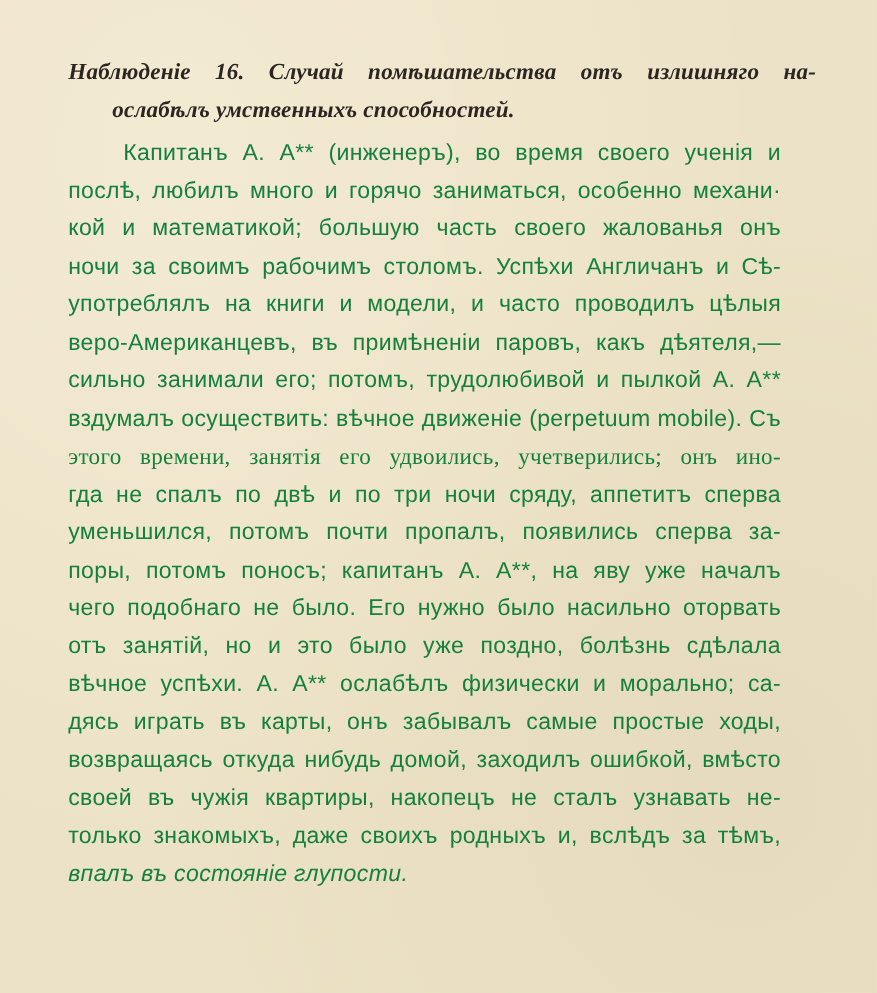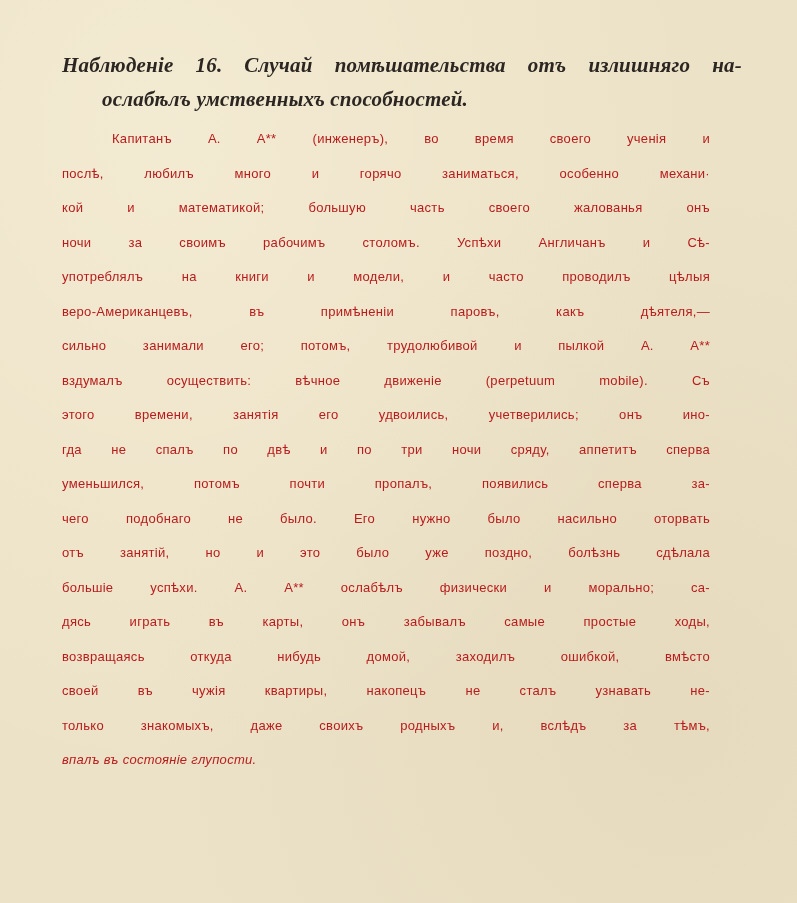--- a/index.html
+++ b/index.html
@@ -22,23 +22,23 @@
     color:#2b2622; letter-spacing:0.2px;
   }
   .title .t1 { display:block; text-align:justify; text-align-last:justify; }
   .title .t2 { display:block; padding-left:40px; }
   .body-text {
     position:absolute; left:62px; top:110px; width:648px;
   }
   .line {
     display:block; height:34.5px; line-height:34.5px;
     font-family:"Liberation Sans Narrow","Liberation Sans","DejaVu Sans",sans-serif;
-    font-size:13px;
+    font-size:21px;
     font-stretch:condensed;
-    color:#b91c1c;
+    color:#15803d;
     text-align:justify; text-align-last:justify;
     white-space:nowrap;
     letter-spacing:0.3px;
   }
   .line.first { padding-left:50px; box-sizing:border-box; }
   .line.last { text-align-last:left; }
 </style>
 </head>
 <body>
 
@@ -51,26 +51,27 @@
 
   <div class="body-text">
     <span class="line first" style="white-space: nowrap;">Капитанъ А. А** (инженеръ), во время своего ученія и</span>
     <span class="line" style="white-space: nowrap;">послѣ, любилъ много и горячо заниматься, особенно механи·</span>
     <span class="line" style="white-space: nowrap;">кой и математикой; большую часть своего жалованья онъ</span>
     <span class="line" style="white-space: nowrap;">ночи за своимъ рабочимъ столомъ. Успѣхи Англичанъ и Сѣ-</span>
     <span class="line" style="white-space: nowrap;">употреблялъ на книги и модели, и часто проводилъ цѣлыя</span>
     <span class="line" style="white-space: nowrap;">веро-Американцевъ, въ примѣненіи паровъ, какъ дѣятеля,—</span>
     <span class="line" style="white-space: nowrap;">сильно занимали его; потомъ, трудолюбивой и пылкой А. А**</span>
     <span class="line" style="white-space: nowrap;">вздумалъ осуществить: вѣчное движеніе (perpetuum mobile). Съ</span>
-    <span class="line" style="white-space: nowrap;">этого времени, занятія его удвоились, учетверились; онъ ино-</span>
+    <span class="line" style="white-space: nowrap; font-family: Liberation Serif, serif;">этого времени, занятія его удвоились, учетверились; онъ ино-</span>
     <span class="line" style="white-space: nowrap;">гда не спалъ по двѣ и по три ночи сряду, аппетитъ сперва</span>
     <span class="line" style="white-space: nowrap;">уменьшился, потомъ почти пропалъ, появились сперва за-</span>
+    <span class="line" style="white-space: nowrap;">поры, потомъ поносъ; капитанъ А. А**, на яву уже началъ</span>
     <span class="line" style="white-space: nowrap;">чего подобнаго не было. Его нужно было насильно оторвать</span>
     <span class="line" style="white-space: nowrap;">отъ занятій, но и это было уже поздно, болѣзнь сдѣлала</span>
-    <span class="line" style="white-space: nowrap;">большіе успѣхи. А. А** ослабѣлъ физически и морально; са-</span>
+    <span class="line" style="white-space: nowrap;">вѣчное успѣхи. А. А** ослабѣлъ физически и морально; са-</span>
     <span class="line" style="white-space: nowrap;">дясь играть въ карты, онъ забывалъ самые простые ходы,</span>
     <span class="line" style="white-space: nowrap;">возвращаясь откуда нибудь домой, заходилъ ошибкой, вмѣсто</span>
     <span class="line" style="white-space: nowrap;">своей въ чужія квартиры, накопецъ не сталъ узнавать не-</span>
     <span class="line" style="white-space: nowrap;">только знакомыхъ, даже своихъ родныхъ и, вслѣдъ за тѣмъ,</span>
     <span class="line last" style="white-space: nowrap; font-style: italic;">впалъ въ состояніе глупости.</span>
   </div>
 
 </div>
 
 </body></html>

